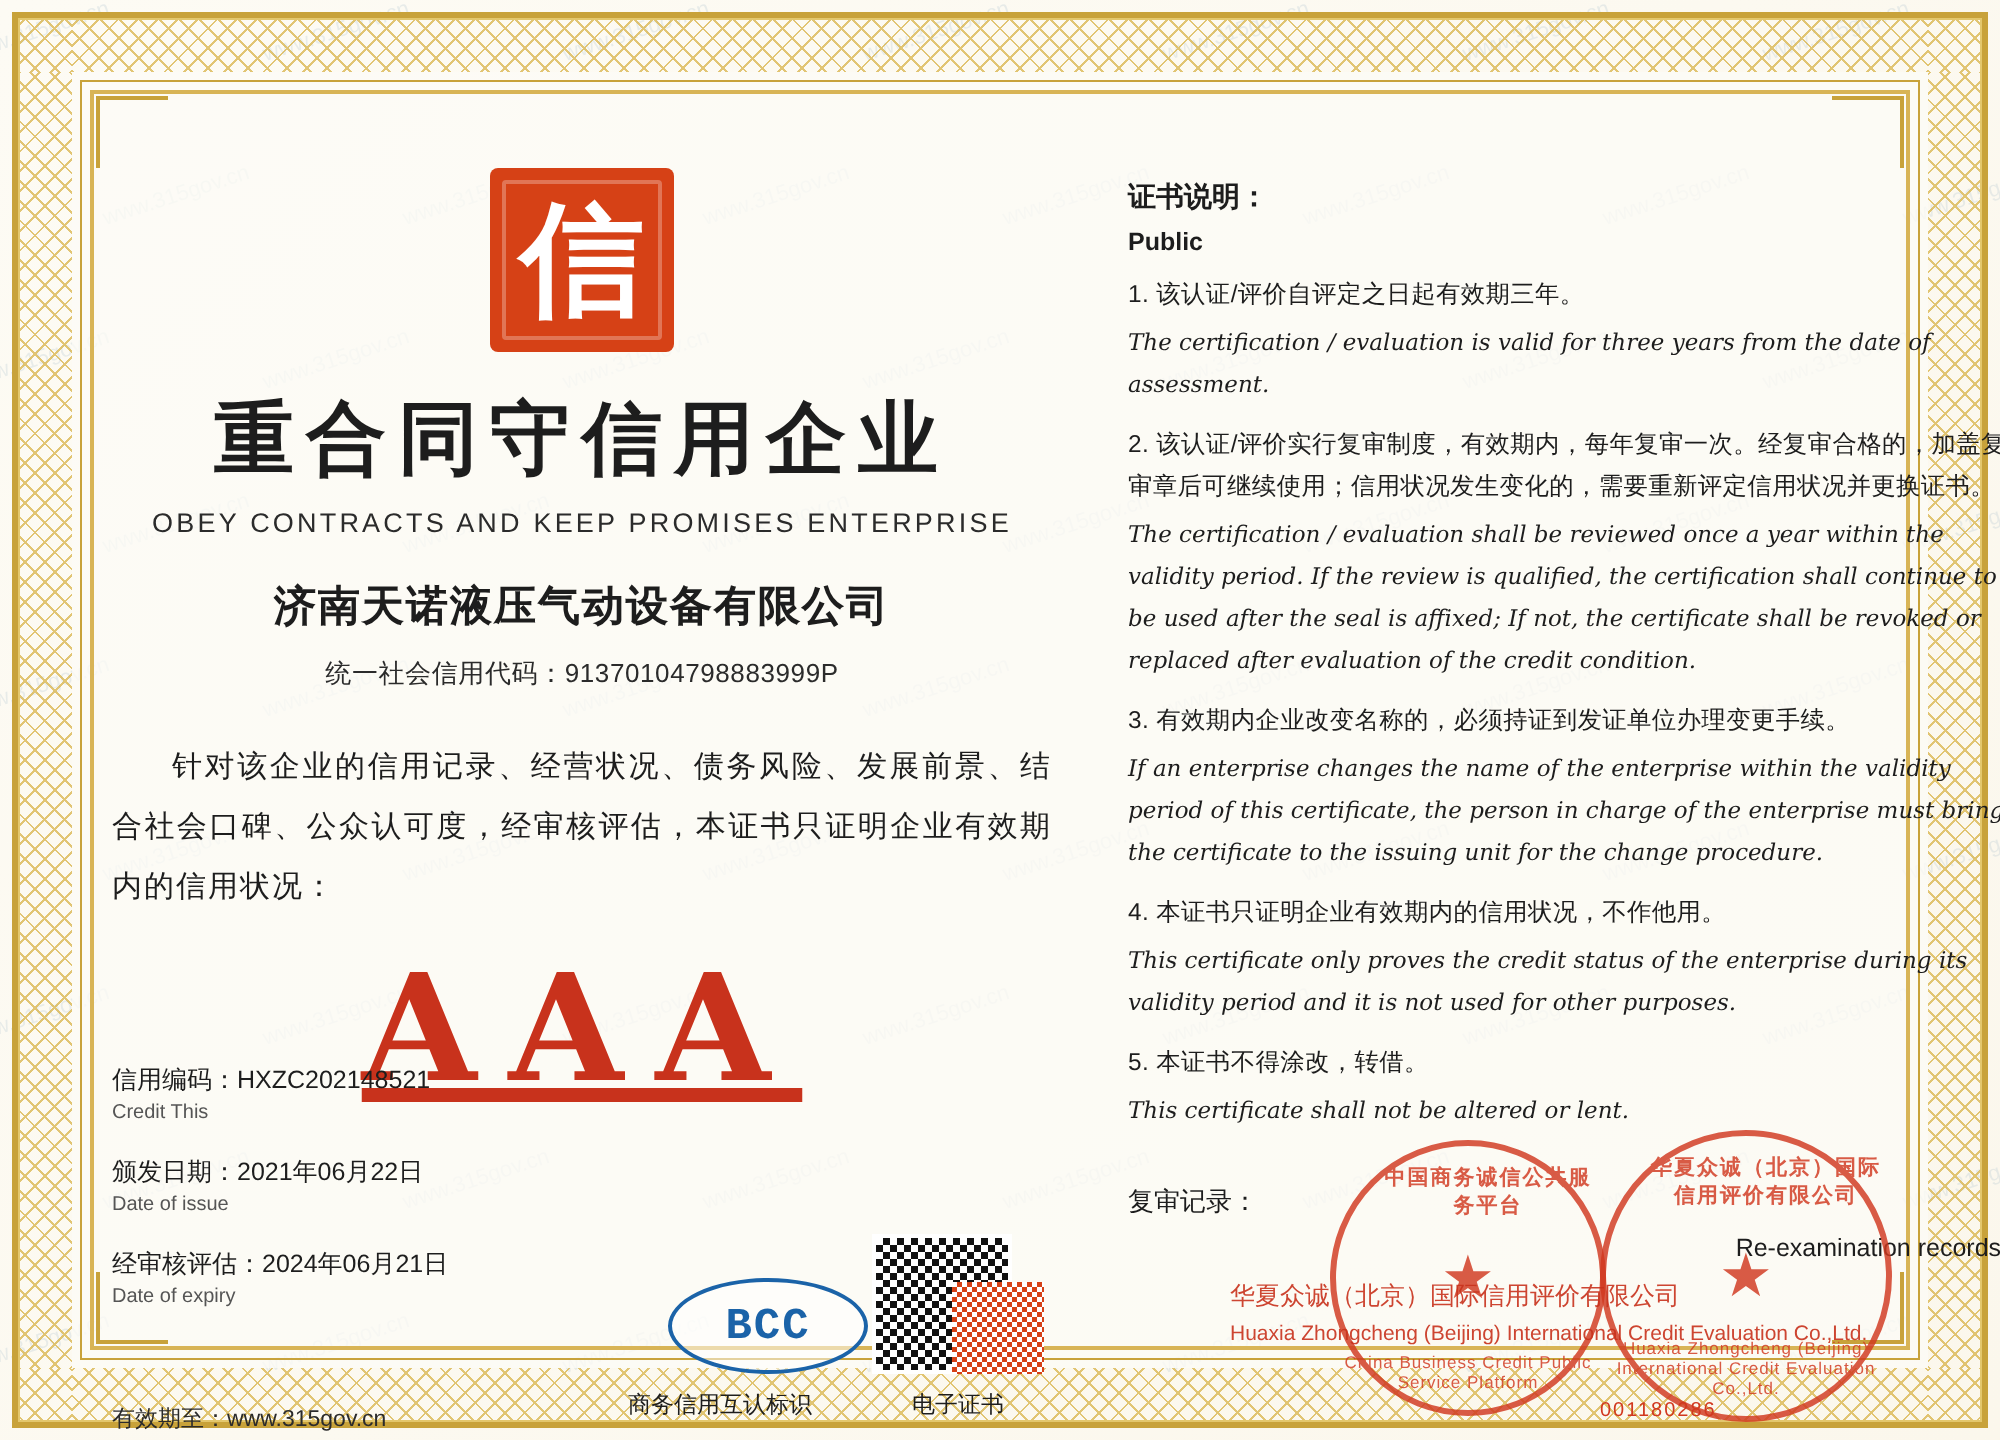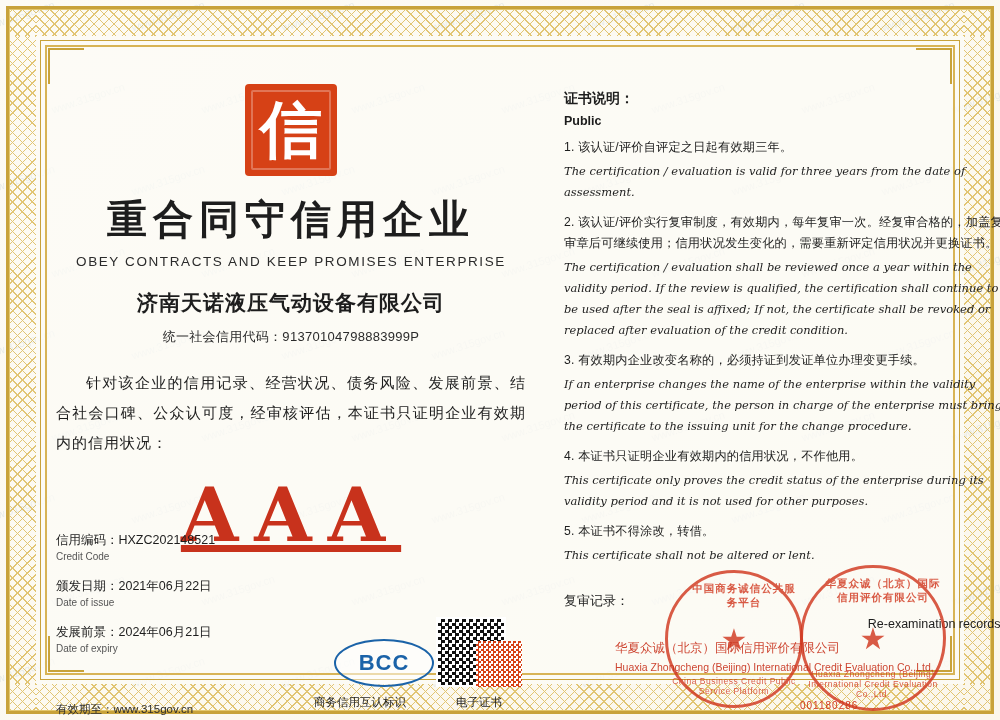--- a/index.html
+++ b/index.html
@@ -137,21 +137,21 @@
   .qr2{
     position:absolute;left:180px;top:24px;width:46px;height:46px;
     background:
       repeating-conic-gradient(#d64116 0% 25%, #fff 0% 50%) 0 0/5px 5px;
   }
   .bcc{
     position:absolute;left:38px;top:22px;width:96px;height:44px;
     border:2px solid #1b63a8;border-radius:50%;
     display:flex;align-items:center;justify-content:center;
     color:#1b63a8;font-size:22px;font-weight:bold;letter-spacing:1px;
-    font-family:Liberation Sans, sans-serif;
+    font-family:Liberation Mono, monospace;
     background:rgba(255,255,255,.5);
   }
   .badge-caption{
     position:absolute;top:78px;font-size:11.5px;color:#1d1d1d;
   }
   .badge-caption.c1{left:18px;}
   .badge-caption.c2{left:160px;}
 
   
   .notes-title-cn{font-size:14px;font-weight:bold;color:#1d1d1d;}
@@ -285,28 +285,28 @@
       <div class="credit-code-line">统一社会信用代码：91370104798883999P</div>
 
       <div class="body-text">针对该企业的信用记录、经营状况、债务风险、发展前景、结合社会口碑、公众认可度，经审核评估，本证书只证明企业有效期内的信用状况：</div>
 
       <div class="grade">AAA</div>
     </div>
 
     <div class="meta">
       <div class="row">
         <div class="cn">信用编码：HXZC202148521</div>
-        <div class="en">Credit Code</div>
+        <div class="en">Credit This</div>
       </div>
       <div class="row">
         <div class="cn">颁发日期：2021年06月22日</div>
         <div class="en">Date of issue</div>
       </div>
       <div class="row">
-        <div class="cn">发展前景：2024年06月21日</div>
+        <div class="cn">经审核评估：2024年06月21日</div>
         <div class="en">Date of expiry</div>
       </div>
     </div>
 
     <div class="footer-links">
       <div>有效期至：www.315gov.cn</div>
 
     </div>
 
     <div class="badges">

